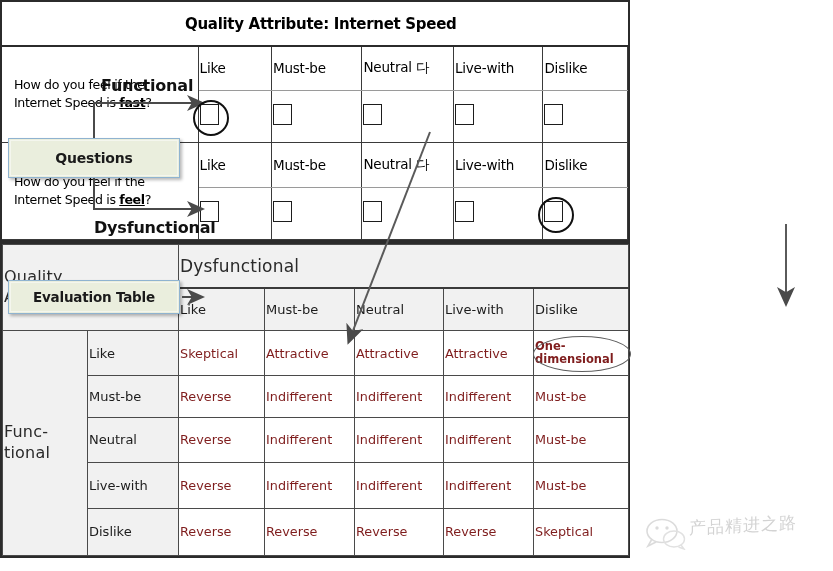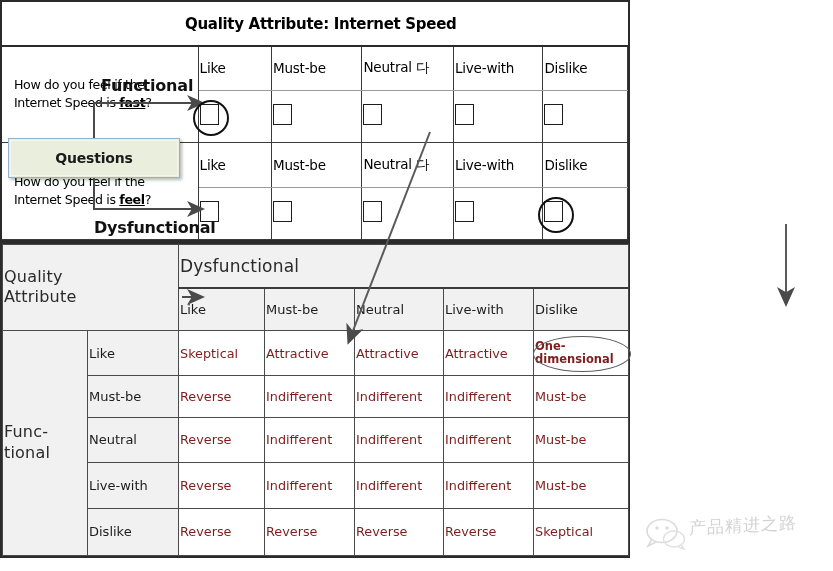--- a/index.html
+++ b/index.html
@@ -97,20 +97,24 @@
 </head>
 <body>
 
 <div class="stage">
 
   <div class="callout" style="left:8px;top:138px;width:172px;height:40px;">
     <span class="callout-inner"></span>
     <span>Questions</span>
   </div>
 
+  <div class="callout" style="left:8px;top:280px;width:172px;height:34px;font-size:13.5px;">
+    <span class="callout-inner"></span>
+    <span>Evaluation Table</span>
+  </div>
 
   <div class="side-label" style="left:101px;top:76px;">Functional</div>
   <div class="side-label" style="left:94px;top:218px;">Dysfunctional</div>
 
   <svg id="links" viewBox="0 0 833 571">
     <defs>
       <marker id="ah" markerWidth="9" markerHeight="9" refX="7.5" refY="4" orient="auto">
         <path d="M0,0 L9,4 L0,8 L2.4,4 Z" fill="#4a4a4a"></path>
       </marker>
       <marker id="ah2" markerWidth="10" markerHeight="10" refX="8" refY="4.5" orient="auto">

